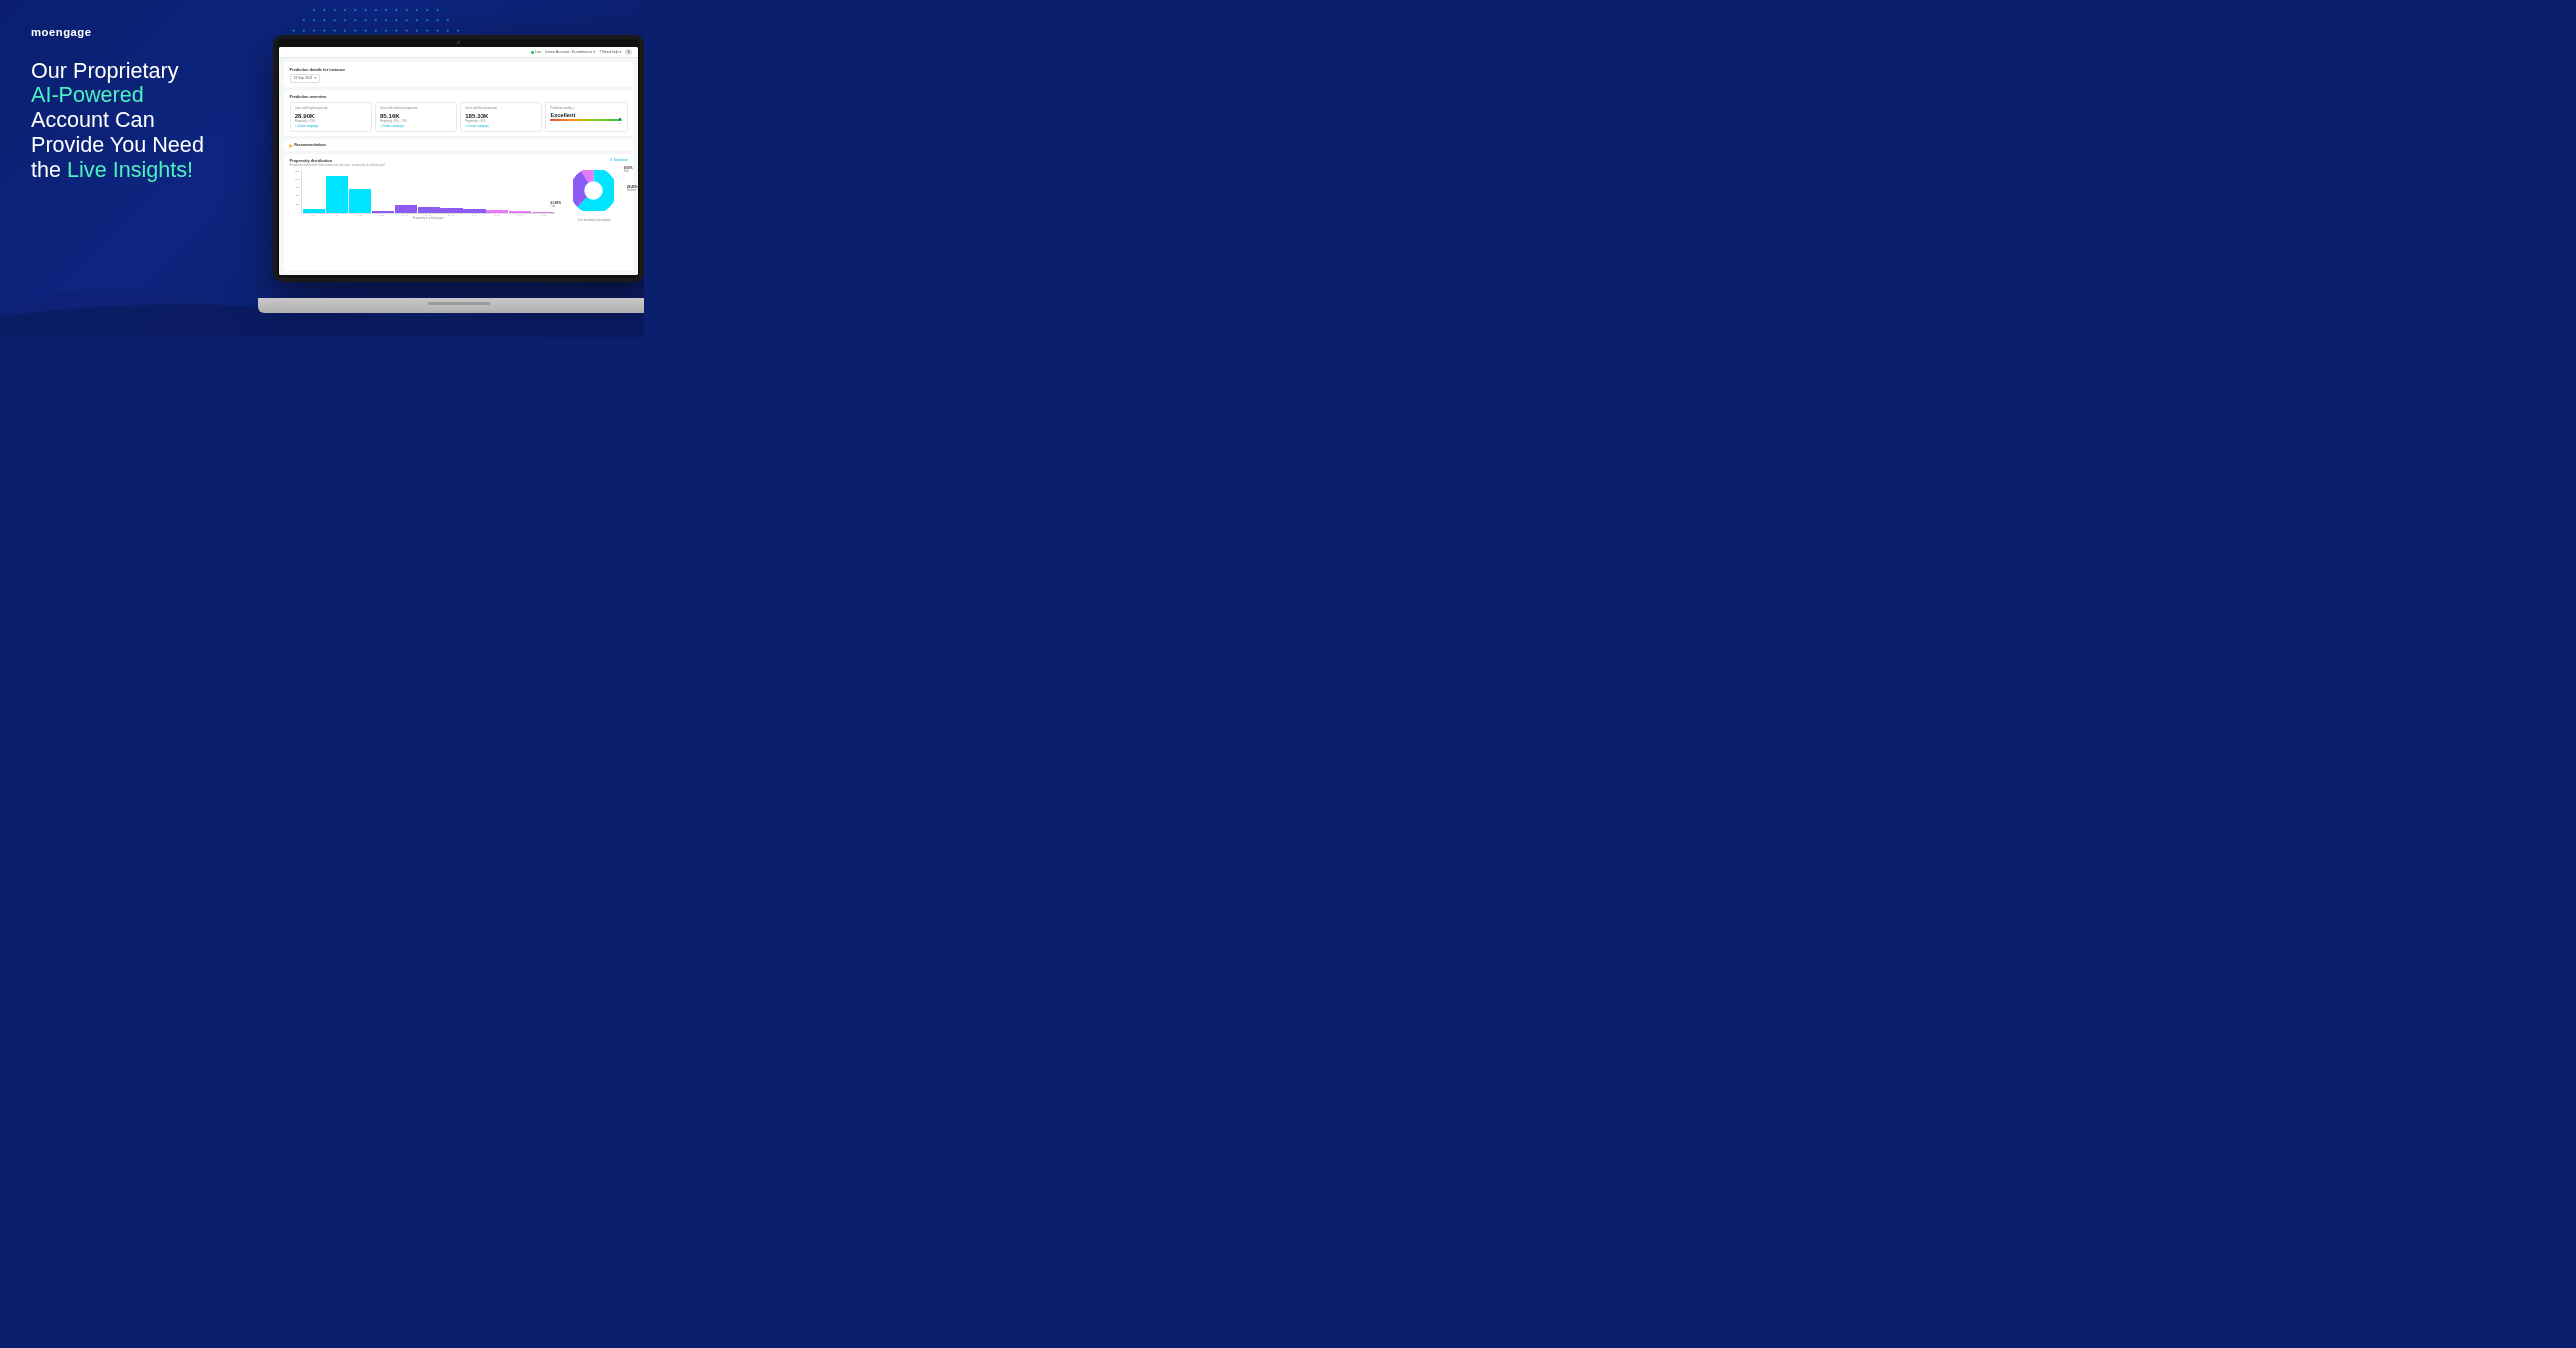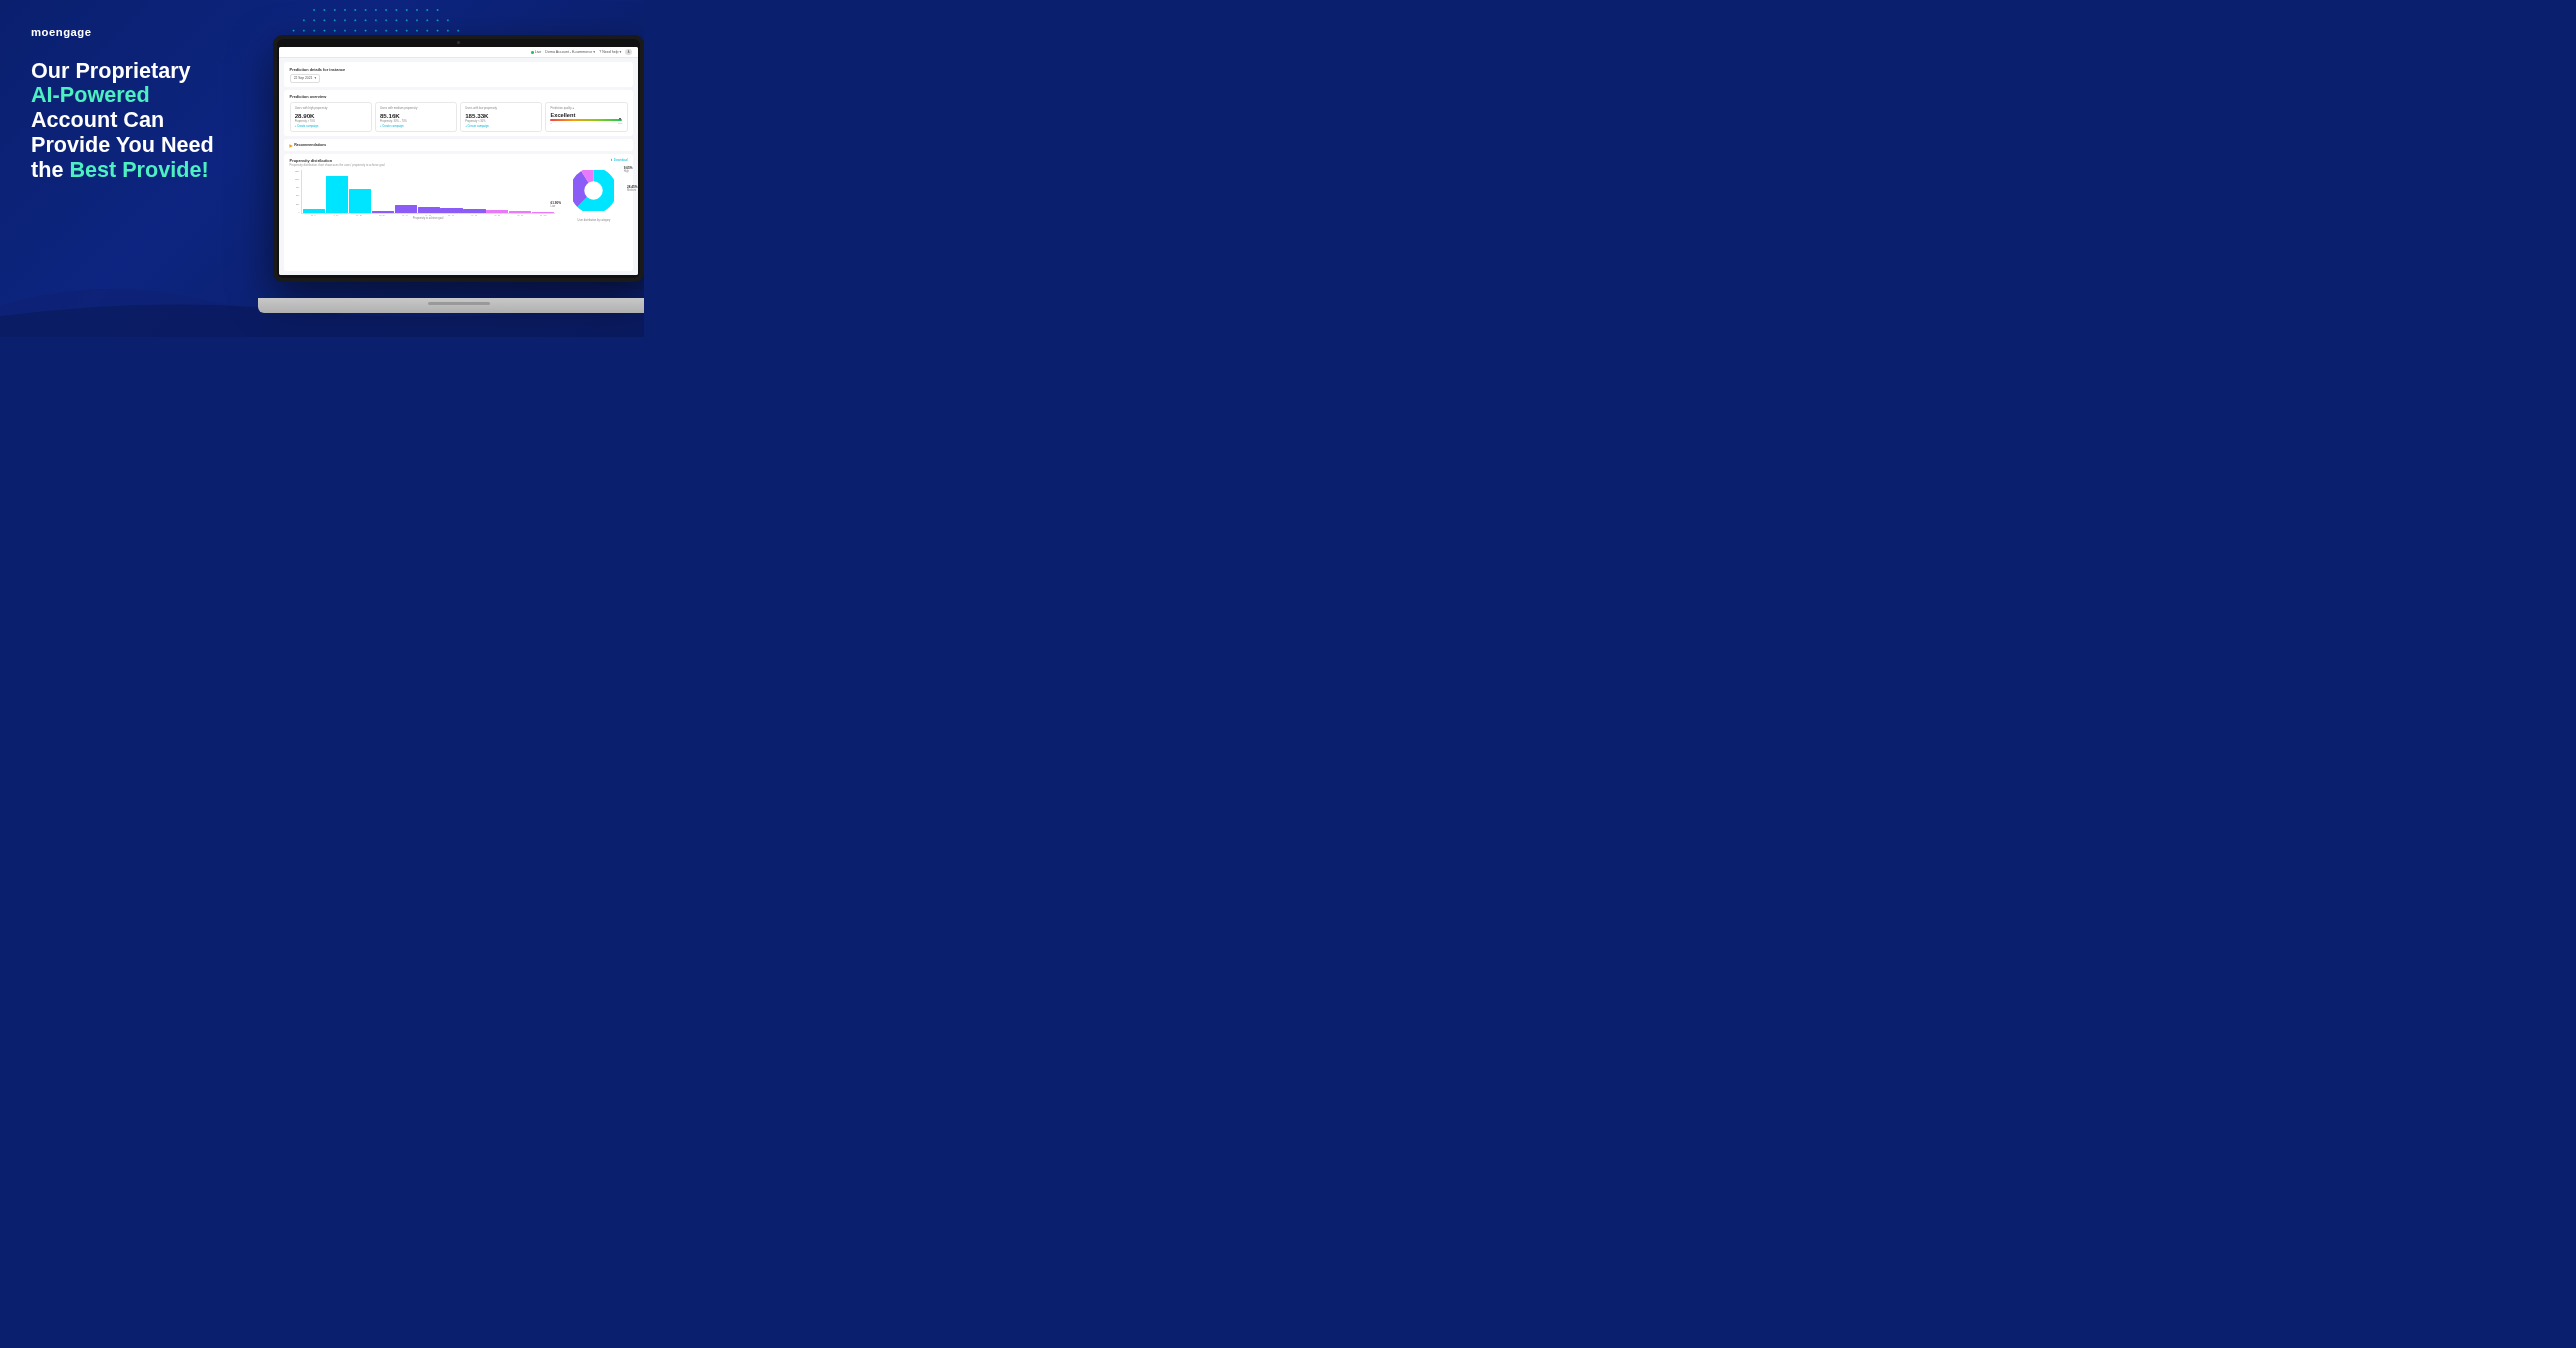--- a/index.html
+++ b/index.html
@@ -66,21 +66,21 @@
     .logo-text {
       color: #ffffff;
       font-size: 11.3px;
       font-weight: 700;
       letter-spacing: 0.5px;
     }
 
     .headline {
       color: #ffffff;
       font-size: 21.6px;
-      font-weight: 700;
+      font-weight: 400;
       line-height: 1.15;
     }
 
     .headline-accent {
       color: #4DF0C0;
     }
 
     
     .right-panel {
       flex: 1;
@@ -568,21 +568,21 @@
         <span>moengage</span>
       </div>
     </div>
 
     <div class="headline">
       <div>Our Proprietary</div>
       <div class="headline-accent">AI-Powered</div>
       <div>Account Can</div>
       <div>Provide You Need</div>
       <div>
-        <span>the </span><span class="headline-accent">Best Provide!</span>
+        <span>the </span><span class="headline-accent">Live Insights!</span>
       </div>
     </div>
   </div>
 
   <div class="right-panel">
     <div class="laptop-wrapper">
 
       <div class="laptop-body">
         <div class="laptop-screen-bezel">
           <div class="laptop-camera"></div>

